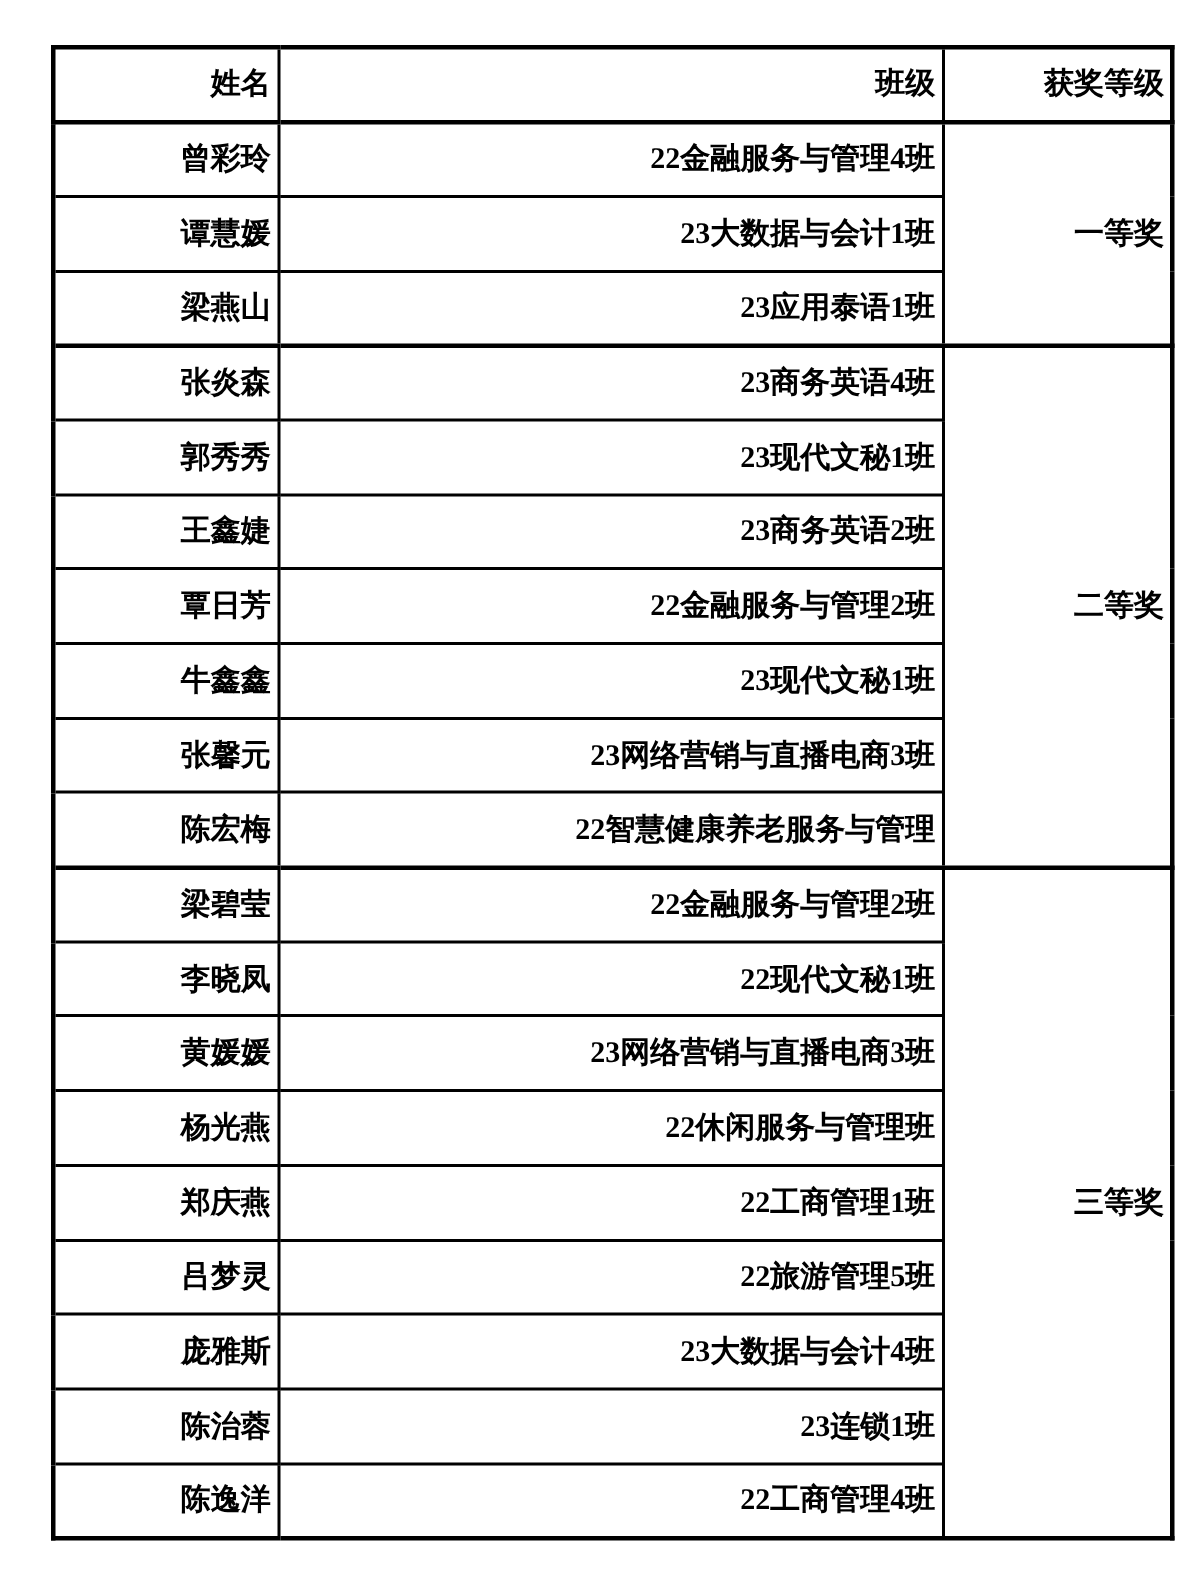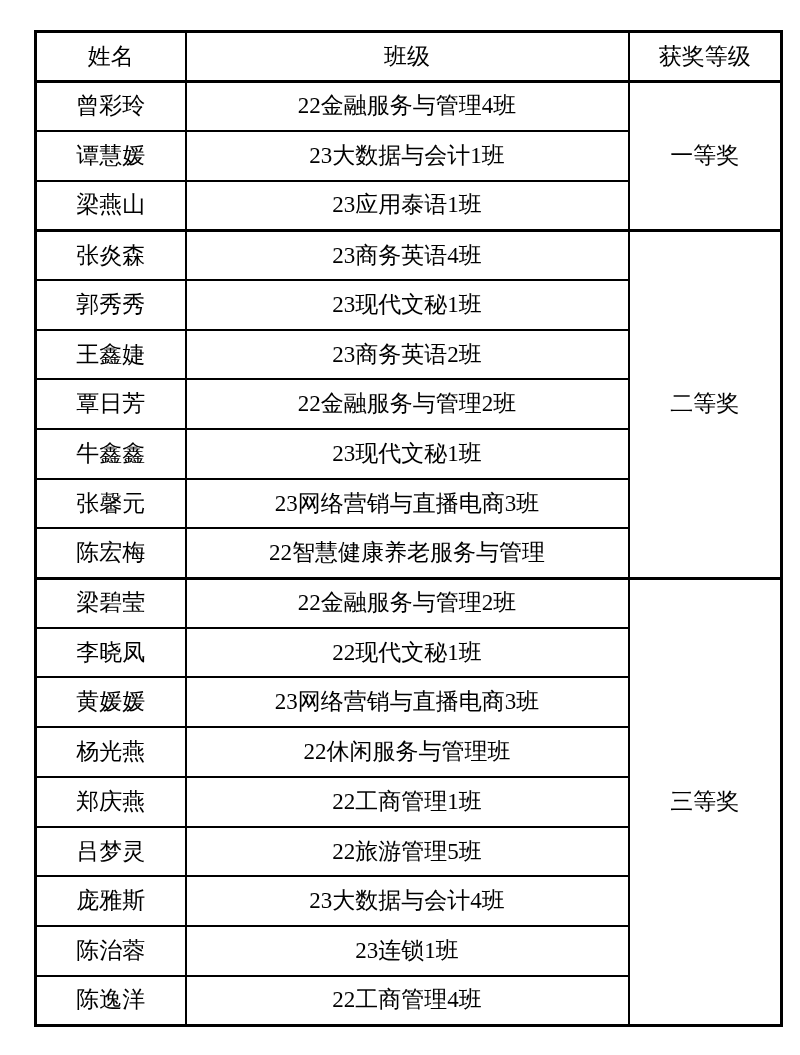--- a/index.html
+++ b/index.html
@@ -15,24 +15,24 @@
     border-collapse: collapse;
     table-layout: fixed;
     margin: 30px 0 0 34px;
     width: 746px;
   }
   col.c-name  { width: 150px; }
   col.c-class { width: 443px; }
   col.c-award { width: 153px; }
   th, td {
     border: 2px solid #000000;
-    font-weight: 400;
-    font-size: 23px;
+    font-weight: 700;
+    font-size: 20px;
     line-height: 1.2;
-    text-align: center;
+    text-align: right;
     vertical-align: middle;
     padding: 0 4px;
     height: 49.7px;
     overflow: hidden;
   }
   thead th {
     border-top-width: 3px;
     border-bottom-width: 3px;
   }
   th:first-child, td.cell-name { border-left-width: 3px; }

